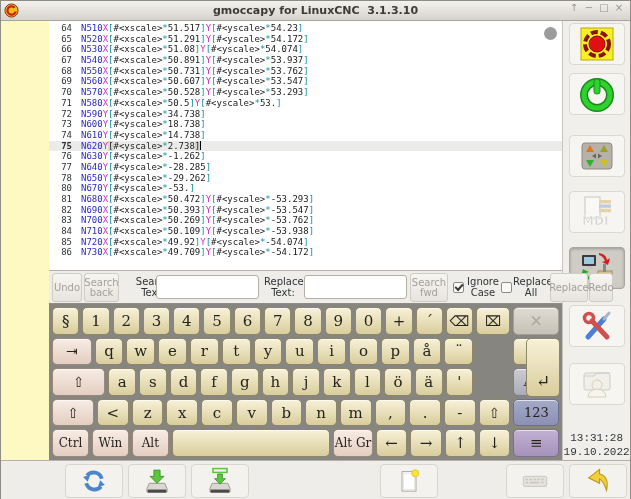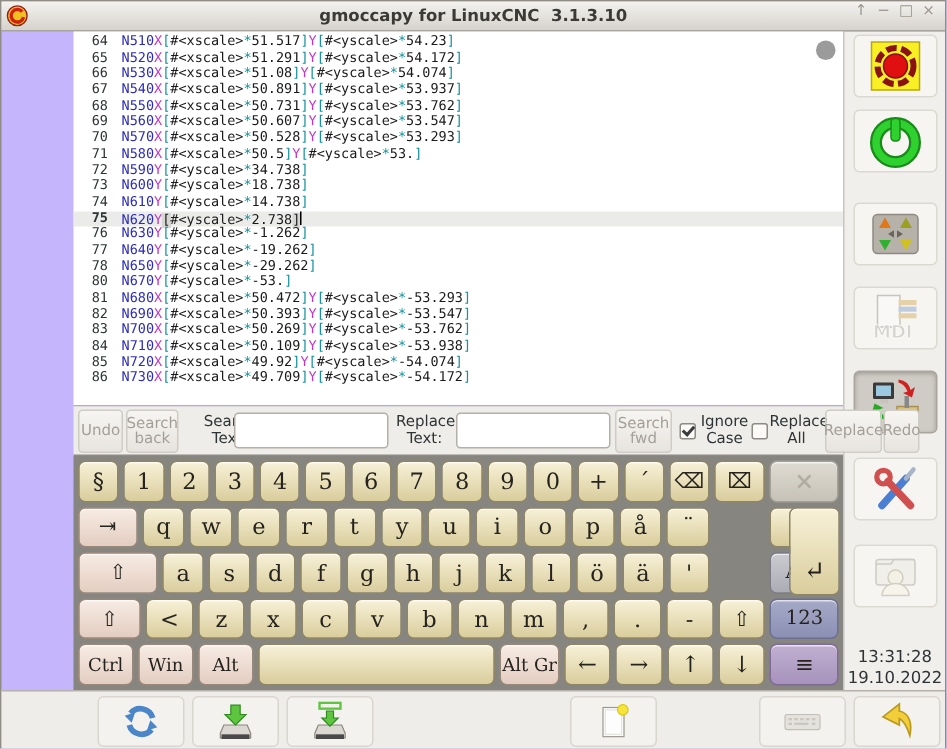--- a/index.html
+++ b/index.html
@@ -1,18 +1,18 @@
 <!DOCTYPE html>
 <html><head>
 <meta charset="utf-8">
 <style>
   * { margin:0; padding:0; box-sizing:border-box; }
   html,body { width:631px; height:499px; }
   body { font-family:"DejaVu Sans", sans-serif; background:#e8e6e2; overflow:hidden; }
-  .window { width:631px; height:499px; position:relative; border:1px solid #8f8b85; background:#c4b5fd; }
+  .window { width:631px; height:499px; position:relative; border:1px solid #8f8b85; background:#fef9c3; }
 
   
   .titlebar { height:20px; background:linear-gradient(#f4f2ef,#d6d3cd); border-bottom:1px solid #a8a49e;
               display:flex; align-items:center; position:relative; }
   .app-icon { width:15px; height:15px; margin-left:3px; display:inline-flex; }
   .title { position:absolute; left:0; right:0; text-align:center; font-size:11px; font-weight:bold;
            color:#3c3a36; white-space:pre; pointer-events:none; }
   .win-controls { position:absolute; right:6px; top:1px; display:flex; gap:5px; }
   .win-controls span { color:#9a968e; font-size:10px; width:10px; text-align:center; cursor:default; }
 
@@ -66,21 +66,21 @@
   .key-enter { position:absolute; left:477px; top:34px; width:34px; height:59px; display:flex; align-items:flex-end;
          justify-content:center; padding-bottom:5px; font-size:17px; }
 
   
   .side-btn { width:56px; height:42px; border:1px solid #dcd9d3; border-radius:4px; background:#f6f5f2;
               display:flex; align-items:center; justify-content:center; flex:none; }
   .side-btn.active { background:#cfccc5; border-color:#aaa69f; box-shadow:inset 0 1px 3px rgba(0,0,0,.25); }
   .side-btn.disabled .s-icon { opacity:.5; }
   .s-icon { width:36px; height:36px; display:flex; }
   .s-icon svg { width:100%; height:100%; }
-  .clock { text-align:center; font-size:11px; color:#2e3436; line-height:14px; }
+  .clock { text-align:center; font-size:11px; color:#2e3436; line-height:14px;font-family:Liberation Mono, monospace; }
 
   
   .bottombar { height:40px; background:#efede9; border-top:1px solid #b5b1aa; position:relative; }
   .bb-btn { position:absolute; top:3px; width:58px; height:34px; border:1px solid #d9d6d0; border-radius:4px;
             background:#f4f2ee; display:flex; align-items:center; justify-content:center; }
   .bb-btn.disabled .s-icon { opacity:.55; }
   .bb-btn .s-icon { width:28px; height:28px; }
 </style>
 </head>
 <body>
@@ -114,21 +114,21 @@
             <div class="cline"><span class="ln">67</span><span><span class="tok-n">N540</span><span class="tok-ax">X</span><span class="tok-br">[</span><span class="tok-t">#&lt;xscale&gt;</span><span class="tok-op">*</span><span class="tok-t">50.891</span><span class="tok-br">]</span><span class="tok-ax">Y</span><span class="tok-br">[</span><span class="tok-t">#&lt;yscale&gt;</span><span class="tok-op">*</span><span class="tok-t">53.937</span><span class="tok-br">]</span></span></div>
             <div class="cline"><span class="ln">68</span><span><span class="tok-n">N550</span><span class="tok-ax">X</span><span class="tok-br">[</span><span class="tok-t">#&lt;xscale&gt;</span><span class="tok-op">*</span><span class="tok-t">50.731</span><span class="tok-br">]</span><span class="tok-ax">Y</span><span class="tok-br">[</span><span class="tok-t">#&lt;yscale&gt;</span><span class="tok-op">*</span><span class="tok-t">53.762</span><span class="tok-br">]</span></span></div>
             <div class="cline"><span class="ln">69</span><span><span class="tok-n">N560</span><span class="tok-ax">X</span><span class="tok-br">[</span><span class="tok-t">#&lt;xscale&gt;</span><span class="tok-op">*</span><span class="tok-t">50.607</span><span class="tok-br">]</span><span class="tok-ax">Y</span><span class="tok-br">[</span><span class="tok-t">#&lt;yscale&gt;</span><span class="tok-op">*</span><span class="tok-t">53.547</span><span class="tok-br">]</span></span></div>
             <div class="cline"><span class="ln">70</span><span><span class="tok-n">N570</span><span class="tok-ax">X</span><span class="tok-br">[</span><span class="tok-t">#&lt;xscale&gt;</span><span class="tok-op">*</span><span class="tok-t">50.528</span><span class="tok-br">]</span><span class="tok-ax">Y</span><span class="tok-br">[</span><span class="tok-t">#&lt;yscale&gt;</span><span class="tok-op">*</span><span class="tok-t">53.293</span><span class="tok-br">]</span></span></div>
             <div class="cline"><span class="ln">71</span><span><span class="tok-n">N580</span><span class="tok-ax">X</span><span class="tok-br">[</span><span class="tok-t">#&lt;xscale&gt;</span><span class="tok-op">*</span><span class="tok-t">50.5</span><span class="tok-br">]</span><span class="tok-ax">Y</span><span class="tok-br">[</span><span class="tok-t">#&lt;yscale&gt;</span><span class="tok-op">*</span><span class="tok-t">53.</span><span class="tok-br">]</span></span></div>
             <div class="cline"><span class="ln">72</span><span><span class="tok-n">N590</span><span class="tok-ax">Y</span><span class="tok-br">[</span><span class="tok-t">#&lt;yscale&gt;</span><span class="tok-op">*</span><span class="tok-t">34.738</span><span class="tok-br">]</span></span></div>
             <div class="cline"><span class="ln">73</span><span><span class="tok-n">N600</span><span class="tok-ax">Y</span><span class="tok-br">[</span><span class="tok-t">#&lt;yscale&gt;</span><span class="tok-op">*</span><span class="tok-t">18.738</span><span class="tok-br">]</span></span></div>
             <div class="cline"><span class="ln">74</span><span><span class="tok-n">N610</span><span class="tok-ax">Y</span><span class="tok-br">[</span><span class="tok-t">#&lt;yscale&gt;</span><span class="tok-op">*</span><span class="tok-t">14.738</span><span class="tok-br">]</span></span></div>
             <div class="cline current"><span class="ln">75</span><span><span class="tok-n">N620</span><span class="tok-ax">Y</span><span class="tok-br">[</span><span class="tok-t">#&lt;yscale&gt;</span><span class="tok-op">*</span><span class="tok-t">2.738</span><span class="tok-br">]</span><span class="caret"></span></span></div>
             <div class="cline"><span class="ln">76</span><span><span class="tok-n">N630</span><span class="tok-ax">Y</span><span class="tok-br">[</span><span class="tok-t">#&lt;yscale&gt;</span><span class="tok-op">*</span><span class="tok-t">-1.262</span><span class="tok-br">]</span></span></div>
-            <div class="cline"><span class="ln">77</span><span><span class="tok-n">N640</span><span class="tok-ax">Y</span><span class="tok-br">[</span><span class="tok-t">#&lt;yscale&gt;</span><span class="tok-op">*</span><span class="tok-t">-19.262</span><span class="tok-br">]</span></span></div>
+            <div class="cline"><span class="ln">77</span><span><span class="tok-n">N640</span><span class="tok-ax">Y</span><span class="tok-br">[</span><span class="tok-t">#&lt;yscale&gt;</span><span class="tok-op">*</span><span class="tok-t">-28.285</span><span class="tok-br">]</span></span></div>
             <div class="cline"><span class="ln">78</span><span><span class="tok-n">N650</span><span class="tok-ax">Y</span><span class="tok-br">[</span><span class="tok-t">#&lt;yscale&gt;</span><span class="tok-op">*</span><span class="tok-t">-29.262</span><span class="tok-br">]</span></span></div>
             <div class="cline"><span class="ln">80</span><span><span class="tok-n">N670</span><span class="tok-ax">Y</span><span class="tok-br">[</span><span class="tok-t">#&lt;yscale&gt;</span><span class="tok-op">*</span><span class="tok-t">-53.</span><span class="tok-br">]</span></span></div>
             <div class="cline"><span class="ln">81</span><span><span class="tok-n">N680</span><span class="tok-ax">X</span><span class="tok-br">[</span><span class="tok-t">#&lt;xscale&gt;</span><span class="tok-op">*</span><span class="tok-t">50.472</span><span class="tok-br">]</span><span class="tok-ax">Y</span><span class="tok-br">[</span><span class="tok-t">#&lt;yscale&gt;</span><span class="tok-op">*</span><span class="tok-t">-53.293</span><span class="tok-br">]</span></span></div>
             <div class="cline"><span class="ln">82</span><span><span class="tok-n">N690</span><span class="tok-ax">X</span><span class="tok-br">[</span><span class="tok-t">#&lt;xscale&gt;</span><span class="tok-op">*</span><span class="tok-t">50.393</span><span class="tok-br">]</span><span class="tok-ax">Y</span><span class="tok-br">[</span><span class="tok-t">#&lt;yscale&gt;</span><span class="tok-op">*</span><span class="tok-t">-53.547</span><span class="tok-br">]</span></span></div>
             <div class="cline"><span class="ln">83</span><span><span class="tok-n">N700</span><span class="tok-ax">X</span><span class="tok-br">[</span><span class="tok-t">#&lt;xscale&gt;</span><span class="tok-op">*</span><span class="tok-t">50.269</span><span class="tok-br">]</span><span class="tok-ax">Y</span><span class="tok-br">[</span><span class="tok-t">#&lt;yscale&gt;</span><span class="tok-op">*</span><span class="tok-t">-53.762</span><span class="tok-br">]</span></span></div>
             <div class="cline"><span class="ln">84</span><span><span class="tok-n">N710</span><span class="tok-ax">X</span><span class="tok-br">[</span><span class="tok-t">#&lt;xscale&gt;</span><span class="tok-op">*</span><span class="tok-t">50.109</span><span class="tok-br">]</span><span class="tok-ax">Y</span><span class="tok-br">[</span><span class="tok-t">#&lt;yscale&gt;</span><span class="tok-op">*</span><span class="tok-t">-53.938</span><span class="tok-br">]</span></span></div>
             <div class="cline"><span class="ln">85</span><span><span class="tok-n">N720</span><span class="tok-ax">X</span><span class="tok-br">[</span><span class="tok-t">#&lt;xscale&gt;</span><span class="tok-op">*</span><span class="tok-t">49.92</span><span class="tok-br">]</span><span class="tok-ax">Y</span><span class="tok-br">[</span><span class="tok-t">#&lt;yscale&gt;</span><span class="tok-op">*</span><span class="tok-t">-54.074</span><span class="tok-br">]</span></span></div>
             <div class="cline"><span class="ln">86</span><span><span class="tok-n">N730</span><span class="tok-ax">X</span><span class="tok-br">[</span><span class="tok-t">#&lt;xscale&gt;</span><span class="tok-op">*</span><span class="tok-t">49.709</span><span class="tok-br">]</span><span class="tok-ax">Y</span><span class="tok-br">[</span><span class="tok-t">#&lt;yscale&gt;</span><span class="tok-op">*</span><span class="tok-t">-54.172</span><span class="tok-br">]</span></span></div>
           </div>
         <div class="scroll-dot"></div>

